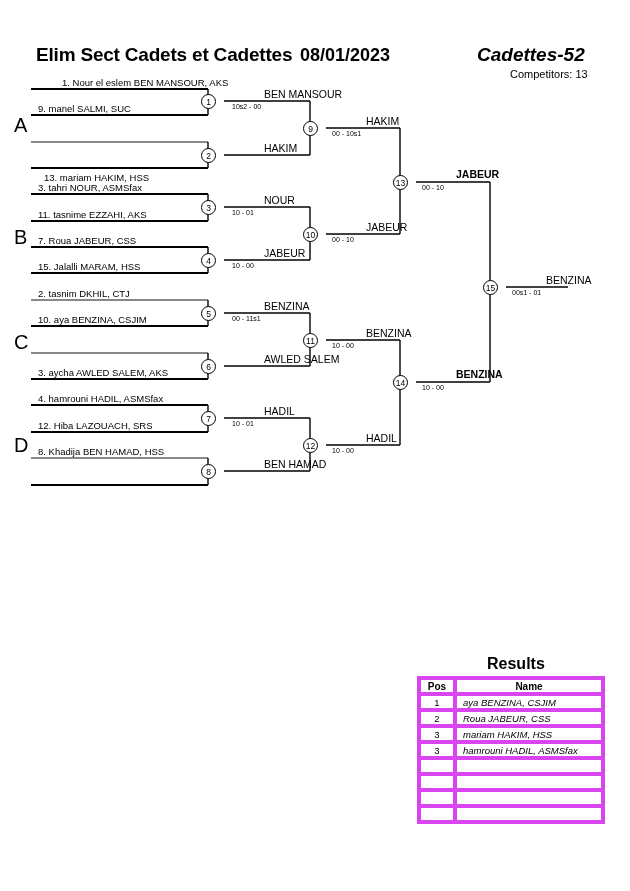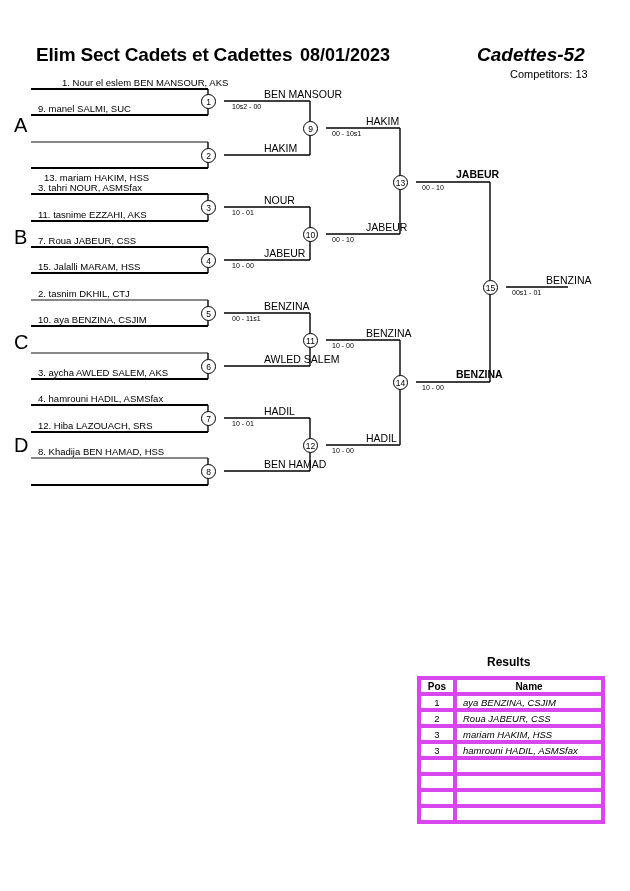--- a/index.html
+++ b/index.html
@@ -47,21 +47,21 @@
   .mnum{
     position:absolute;width:15px;height:15px;border:1px solid #000;
     border-radius:50%;background:#fff;
     font-size:8.5px;line-height:15px;text-align:center;
     box-sizing:border-box;
   }
 
   
   .res-title{
     position:absolute;left:487px;top:655px;
-    font-size:12px;font-weight:bold;white-space:nowrap;
+    font-size:16px;font-weight:bold;white-space:nowrap;
   }
   table.results{
     position:absolute;left:417px;top:676px;
     width:188px;border-collapse:collapse;
     font-size:9.5px;background:#fff;
   }
   table.results th,table.results td{
     border:4px solid #d946ef;height:16px;padding:0 3px;
     box-sizing:border-box;
   }

